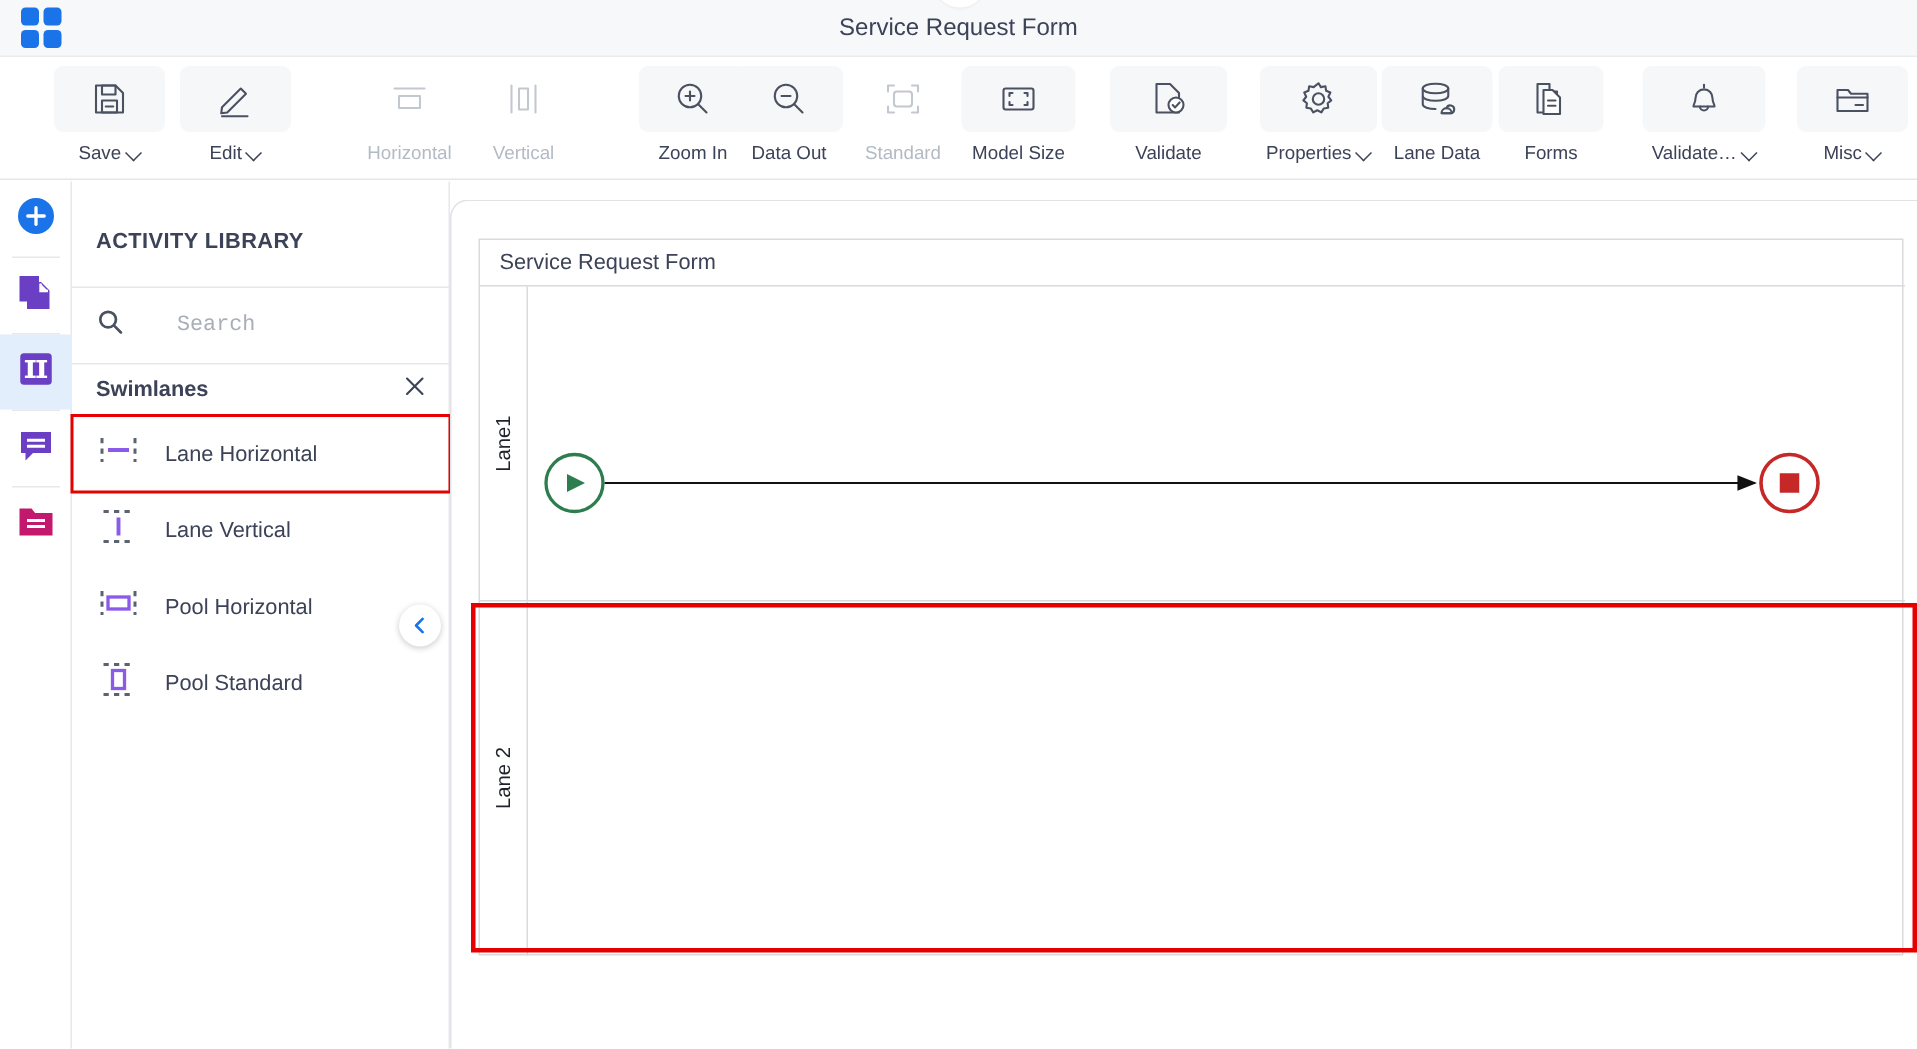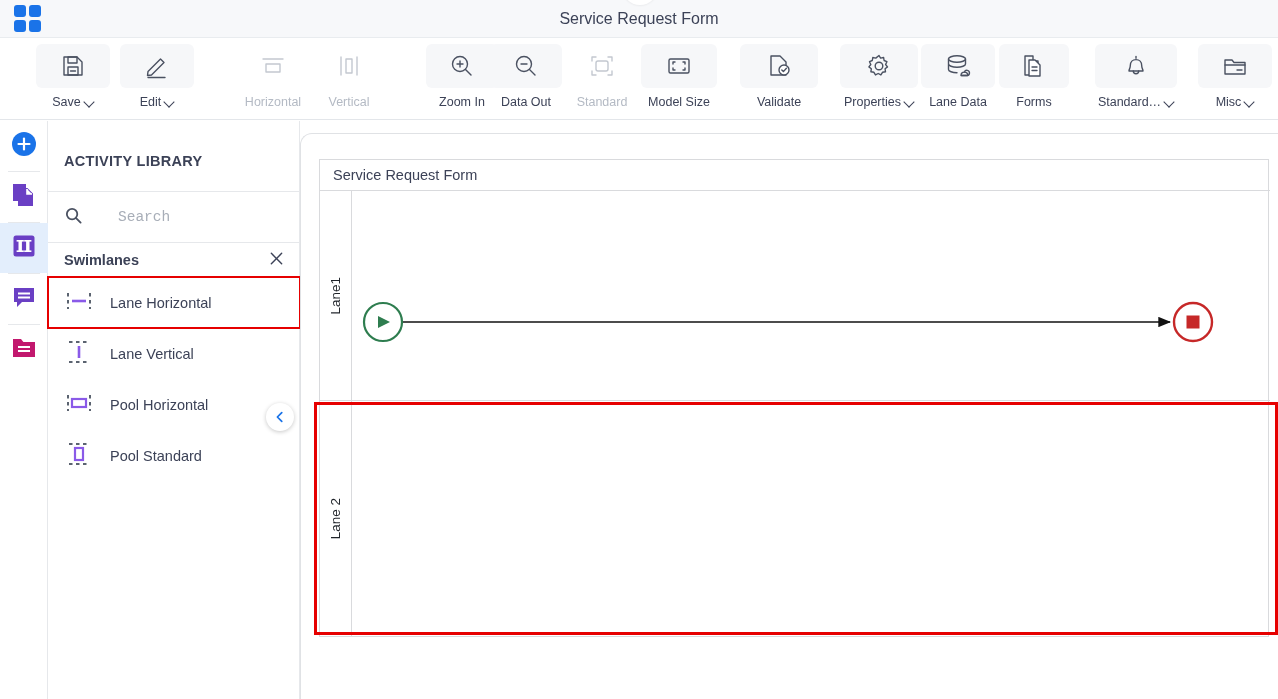--- a/index.html
+++ b/index.html
@@ -337,21 +337,21 @@
     </div>
     <div class="tb-btn" style="left: 1095px;">
       <div class="tb-icon" style="width: 82px;">
         <svg width="26" height="26" viewBox="0 0 26 26" fill="none" stroke-linecap="round" stroke-linejoin="round">
           <path d="M13 3.5 v1.8"></path>
           <path d="M6 18 c0-2 1.3-2.4 1.3-5.4 0-3.4 2.3-6 5.7-6 s5.7 2.6 5.7 6 c0 3 1.3 3.4 1.3 5.4 z"></path>
           <path d="M10.3 18 a2.7 2.7 0 0 0 5.4 0"></path>
         </svg>
       </div>
       <div class="tb-label">
-        <span>Standard…</span>
+        <span>Validate…</span>
         <span class="caret"></span>
       </div>
     </div>
     <div class="tb-btn" style="left: 1198px;">
       <div class="tb-icon" style="width: 74px;">
         <svg width="26" height="26" viewBox="0 0 26 26" fill="none" stroke-linecap="round" stroke-linejoin="round">
           <path d="M3 7 h7 l2 2.5 h11 V21 H3 z"></path>
           <line x1="3" y1="12" x2="23" y2="12"></line>
           <line x1="15" y1="17" x2="20" y2="17"></line>
         </svg>

